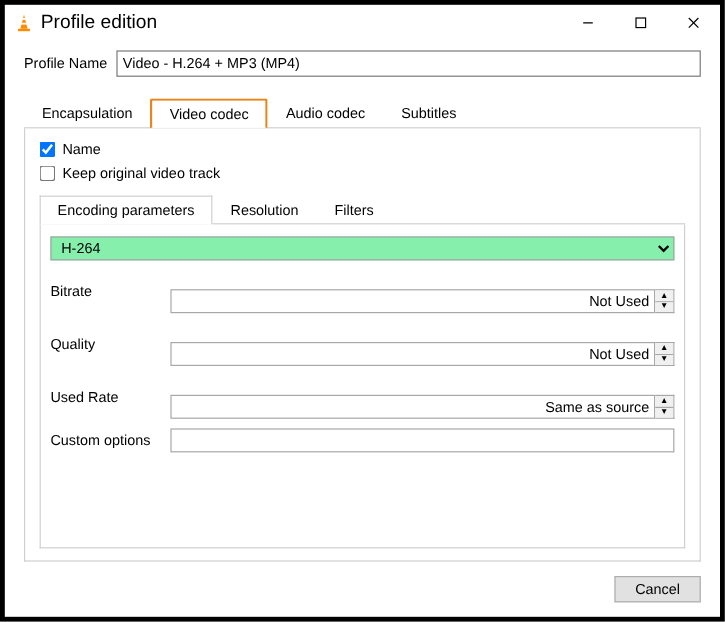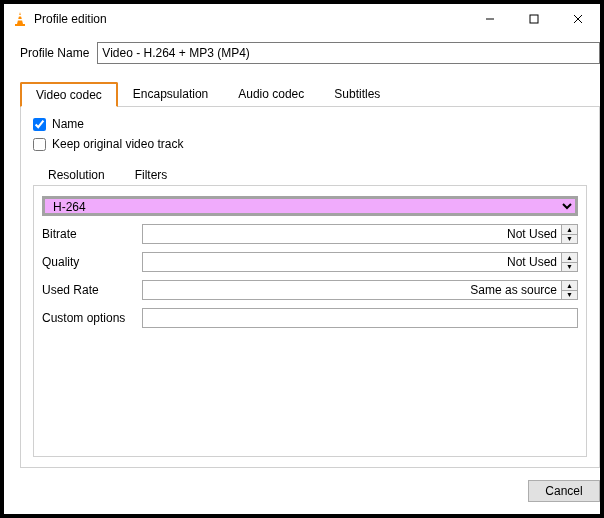--- a/index.html
+++ b/index.html
@@ -1,41 +1,41 @@
 <!DOCTYPE html>
 <html><head>
 <meta charset="utf-8">
 <style>
 * { box-sizing: border-box; margin: 0; padding: 0; font-family: "Segoe UI", Tahoma, sans-serif; font-size: 12px; }
 body { background: #000; padding: 4px; }
 .window { background: #fff; width: 596px; height: 510px; display: flex; flex-direction: column; }
 .titlebar { display: flex; align-items: center; height: 30px; padding: 0 0 0 8px; }
 .titlebar .icon-cone { width: 16px; height: 16px; margin-right: 6px; }
-.titlebar .title { flex: 1; font-size: 12px; }
+.titlebar .title { flex: 1; font-size: 16px; }
 .winbtns { display: flex; }
 .winbtn { width: 44px; height: 30px; display: flex; align-items: center; justify-content: center; cursor: default; }
-.content { padding: 8px 0 12px 16px; flex: 1; display: flex; flex-direction: column; }
+.content { padding: 8px 16px 12px 16px; flex: 1; display: flex; flex-direction: column; }
 .row-profile { display: flex; align-items: center; gap: 8px; margin-bottom: 18px; }
 .row-profile label { white-space: nowrap; }
 .row-profile input { flex: 1; border: 1px solid #7a7a7a; height: 22px; padding: 0 4px; }
 .tabs { display: flex; border-bottom: 1px solid #d0d0d0; }
 .tab { padding: 4px 14px; border: 1px solid transparent; border-bottom: none; margin-bottom: -1px; cursor: default; }
 .tab.active { border: 2px solid #e8861c; border-bottom: 1px solid #fff; border-radius: 2px 2px 0 0; background: #fff; }
 .panel { border: 1px solid #d0d0d0; border-top: none; flex: 1; padding: 10px 12px; display: flex; flex-direction: column; }
 .chk-row { display: flex; align-items: center; gap: 6px; margin-bottom: 6px; }
 .chk-row input[type=checkbox] { width: 13px; height: 13px; }
 .subtabs { display: flex; border-bottom: 1px solid #d0d0d0; margin-top: 6px; }
 .subtab { padding: 4px 14px; border: 1px solid transparent; border-bottom: none; margin-bottom: -1px; cursor: default; }
 .subtab.active { border: 1px solid #d0d0d0; border-bottom: 1px solid #fff; background: #fff; }
 .subpanel { border: 1px solid #d0d0d0; border-top: none; flex: 1; padding: 10px 8px; }
 .form-row { display: flex; align-items: center; margin-bottom: 8px; gap: 4px; }
 .form-row label { width: 96px; }
 .form-row .control { flex: 1; }
-select.combo { width: 100%; height: 20px; border: 3px solid #a3a3a3; background: #f0abfc; padding: 0 4px; }
-.spinbox { display: flex; width: 100%; }
+select.combo { width: 100%; height: 20px; border: 1px solid #a3a3a3; background: #86efac; padding: 0 4px; }
+.spinbox { display: flex; width: 100%; margin-top: 16px; }
 .spinbox input { flex: 1; border: 1px solid #a8a8a8; height: 20px; text-align: right; padding: 0 4px; }
 .spinbox .spins { width: 16px; display: flex; flex-direction: column; border: 1px solid #a8a8a8; border-left: none; }
 .spinbox .spin { flex: 1; display: flex; align-items: center; justify-content: center; font-size: 7px; background: #f0f0f0; cursor: default; line-height: 1; }
 .spinbox .spin:first-child { border-bottom: 1px solid #a8a8a8; }
 input.plain { width: 100%; height: 20px; border: 1px solid #a8a8a8; padding: 0 4px; }
 .footer { display: flex; justify-content: flex-end; gap: 6px; padding-top: 12px; }
 .btn { min-width: 72px; height: 22px; border: 1px solid #adadad; background: #e1e1e1; cursor: default; }
 .btn.primary { border: 2px solid #e8861c; outline: 2px solid #0078d7; outline-offset: -4px; }
 </style>
 </head>
@@ -72,37 +72,38 @@
     </div>
   </div>
 
   <div class="content">
     <div class="row-profile">
       <label>Profile Name</label>
       <input type="text" value="Video - H.264 + MP3 (MP4)" style="">
     </div>
 
     <div class="tabs">
+      <div class="tab">Encapsulation</div>
       <div class="tab active">Video codec</div>
-      <div class="tab">Encapsulation</div>
       <div class="tab">Audio codec</div>
       <div class="tab">Subtitles</div>
     </div>
 
     <div class="panel">
       <div class="chk-row">
         <input type="checkbox" checked="" style="">
         <span>Name</span>
       </div>
       <div class="chk-row">
         <input type="checkbox" style="">
         <span>Keep original video track</span>
       </div>
 
       <div class="subtabs">
+        <div class="subtab active">Encoding parameters</div>
         <div class="subtab">Resolution</div>
         <div class="subtab">Filters</div>
       </div>
 
       <div class="subpanel">
         <div class="form-row">
           <div class="control">
             <select class="combo">
               <option>H-264</option>
             </select>

